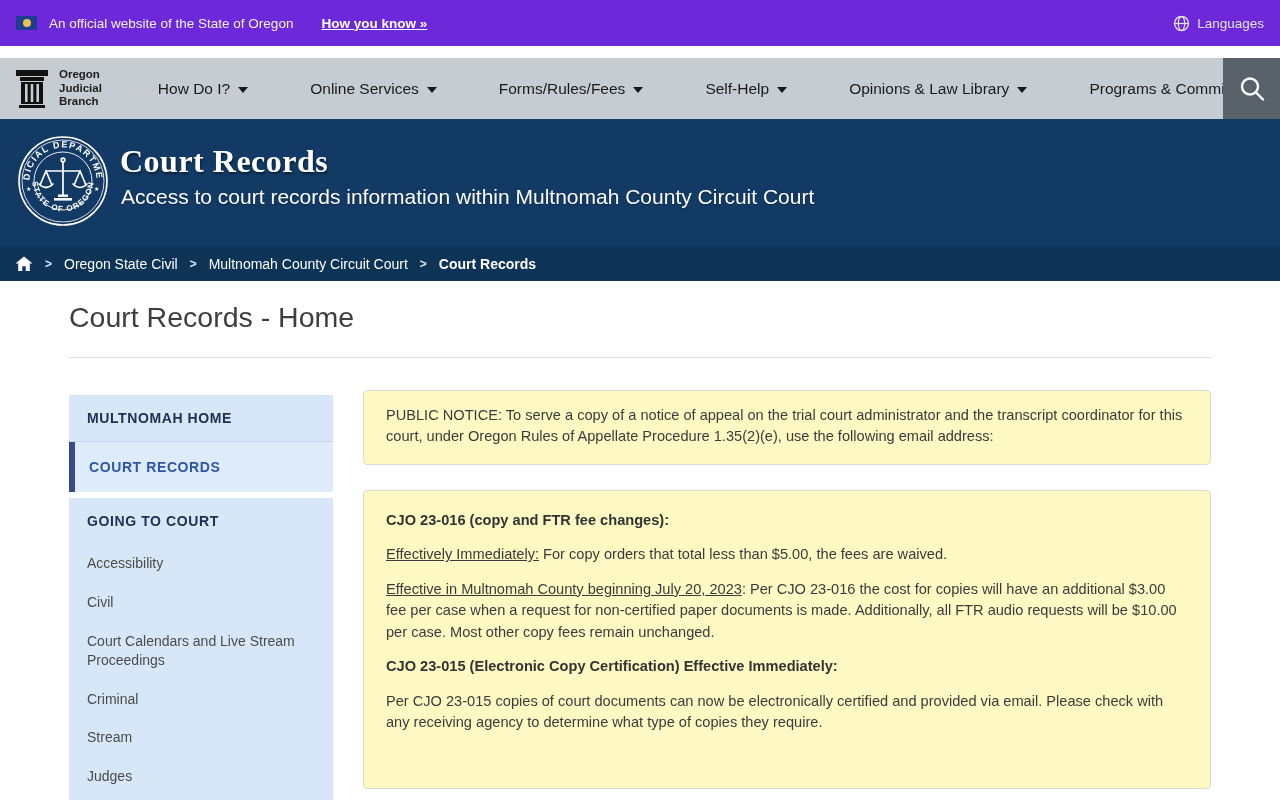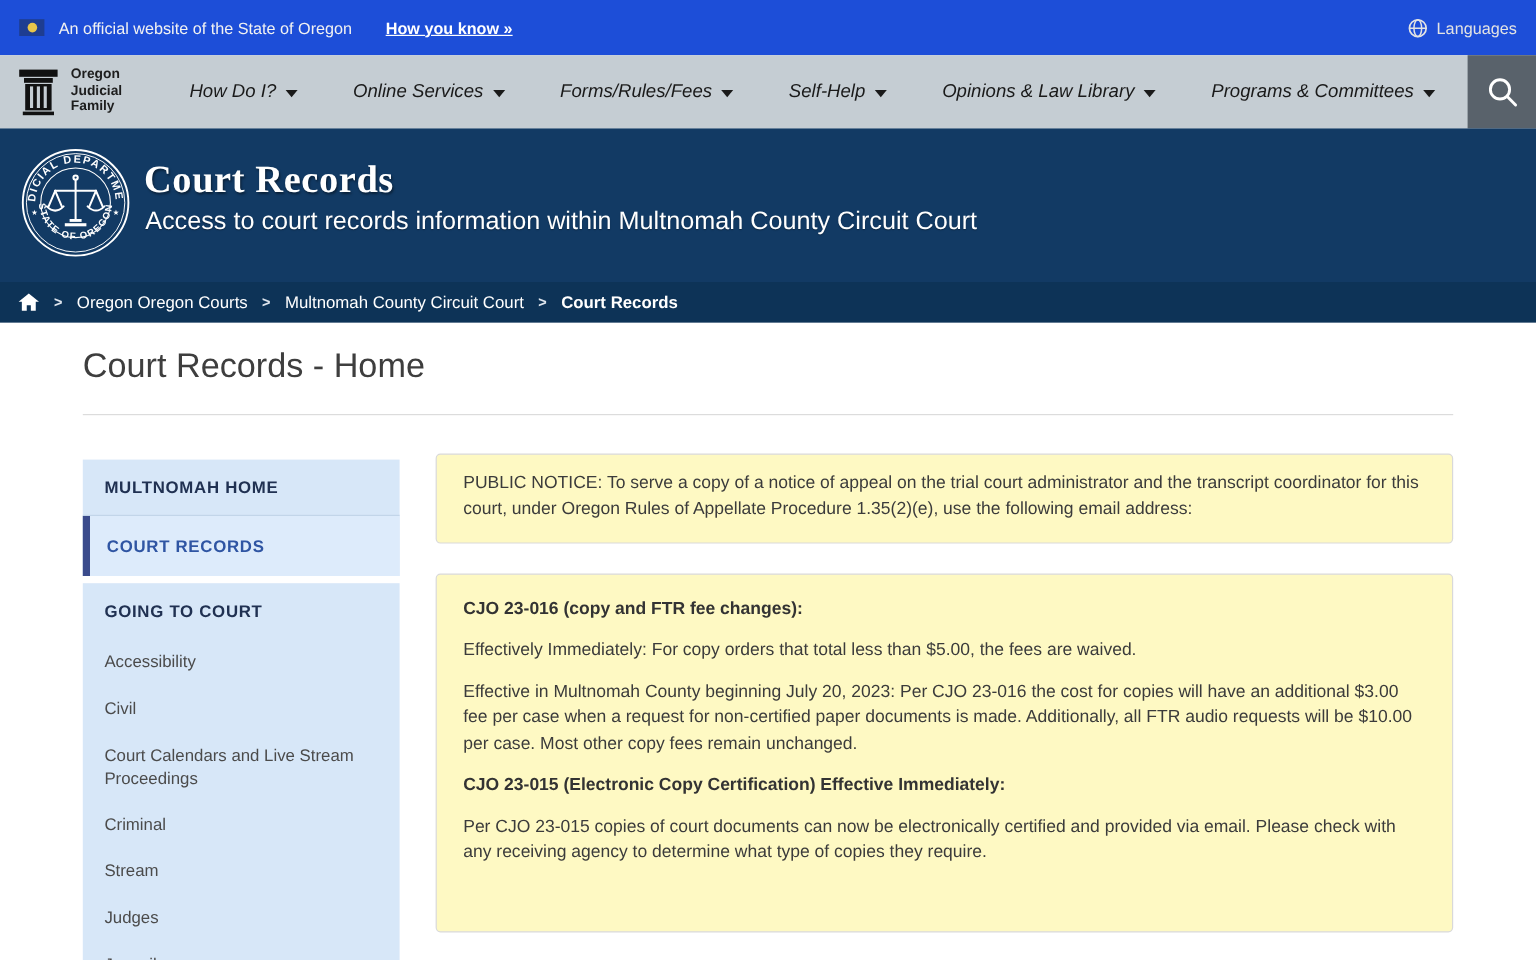--- a/index.html
+++ b/index.html
@@ -1,33 +1,33 @@
 <!DOCTYPE html>
 <html><head>
 <meta charset="utf-8">
 <style>
   * { margin:0; padding:0; box-sizing:border-box; }
   html,body { width:1280px; height:800px; }
   body { font-family:"Liberation Sans", sans-serif; background:#fff; }
   .page { position:relative; width:1280px; height:800px; overflow:hidden; background:#fff; }
 
   
-  .topbar { height:46px; background:#1d4ed8; display:flex; align-items:center; padding:0 16px; }
+  .topbar { height:46px; background:#6d28d9; display:flex; align-items:center; padding:0 16px; }
   .flag { width:21px; height:14px; background:#1e3d91; display:flex; align-items:center; justify-content:center; }
   .flag-dot { width:8px; height:8px; border-radius:50%; background:#e8c54a; }
   .topbar-text { color:#f2f2f2; font-size:13.5px; margin-left:12px; }
   .howknow { color:#ffffff; font-size:13.5px; font-weight:bold; text-decoration:underline; margin-left:28px; cursor:pointer; }
   .topbar-right { margin-left:auto; display:flex; align-items:center; gap:7px; cursor:pointer; }
   .topbar-right span { color:#e3e3e3; font-size:13.5px; }
 
   
-  .navbar { height:61px; background:#c5cdd3; display:flex; align-items:center; position:relative; }
+  .navbar { height:61px; background:#c5cdd3; display:flex; align-items:center; position:relative;margin-top:12px; }
   .logo { display:flex; align-items:center; gap:9px; margin-left:14px; cursor:pointer; }
   .logo-text { font-size:11.5px; font-weight:bold; color:#1d1d1d; line-height:1.2; }
-  .menu { display:flex; margin-left:56px; gap:46px; align-items:flex-end;font-style:italic; }
+  .menu { display:flex; margin-left:56px; gap:62px; align-items:flex-end; }
   .menu-item { display:flex; align-items:center; gap:8px; font-size:15.5px; color:#1a1a1a; cursor:pointer; white-space:nowrap; }
   .caret { width:0; height:0; border-left:5px solid transparent; border-right:5px solid transparent; border-top:6px solid #1a1a1a; margin-top:2px; }
   .search-btn { position:absolute; right:0; top:0; width:57px; height:61px; background:#59626b; display:flex; align-items:center; justify-content:center; cursor:pointer; }
 
   
   .hero { height:128px; background:#123a64; position:relative; color:#fff; }
   .seal { position:absolute; left:17px; top:16px; }
   .hero-title { position:absolute; left:120px; top:24px; font-family:"Liberation Serif", serif; font-weight:bold; font-size:32px; letter-spacing:.5px; text-shadow:1px 2px 2px rgba(0,0,0,.45); }
   .hero-sub { position:absolute; left:121px; top:66px; font-size:21px; text-shadow:0 1px 1px rgba(0,0,0,.35); }
 
@@ -53,21 +53,21 @@
   .side-item { padding:10px 18px; color:#4b4b4b; cursor:pointer; line-height:1.35; }
 
   
   .content { position:absolute; left:363px; top:109px; width:848px; }
   .box { background:#fef9c3; border:1px solid #d9d9d9; border-radius:4px; padding:14px 22px 16px 22px; font-size:14.6px; color:#3b3b3b; line-height:1.47; }
   .box p { margin:0 0 13px 0; }
   .box p:last-child { margin-bottom:0; }
   .box1 { margin-bottom:25px; }
   .box2 { padding-top:19px; padding-bottom:55px; margin-bottom:9px; }
   .bold { font-weight:bold; color:#333; }
-  .uline { }
+  .uline { text-decoration:underline; }
   .link { color:#2c62b4; text-decoration:underline; cursor:pointer; }
 </style>
 </head>
 <body>
 
 <div class="page">
 
   <div class="topbar">
     <div class="flag">
         <div class="flag-dot"></div>
@@ -91,21 +91,21 @@
         <rect x="6" y="9" width="24" height="4" fill="#111"></rect>
         <rect x="7" y="14" width="22" height="22" fill="#111"></rect>
         <rect x="11" y="16" width="2.6" height="18" fill="#c5cdd3"></rect>
         <rect x="16.7" y="16" width="2.6" height="18" fill="#c5cdd3"></rect>
         <rect x="22.4" y="16" width="2.6" height="18" fill="#c5cdd3"></rect>
         <rect x="5" y="37" width="26" height="3" fill="#111"></rect>
       </svg>
       <div class="logo-text">
         <div>Oregon</div>
         <div>Judicial</div>
-        <div>Family</div>
+        <div>Branch</div>
       </div>
     </div>
     <div class="menu">
       <div class="menu-item">
           <span>How Do I?</span>
           <span class="caret"></span>
         </div>
       <div class="menu-item">
           <span>Online Services</span>
           <span class="caret"></span>
@@ -172,21 +172,21 @@
     <div class="hero-sub">Access to court records information within Multnomah County Circuit Court</div>
   </div>
 
   <div class="breadcrumb">
     <span class="home-ic">
       <svg width="18" height="16" viewBox="0 0 18 16">
         <path d="M9 0.5 L17.5 7.5 H14.8 V15 H10.7 V10.3 H7.3 V15 H3.2 V7.5 H0.5 Z" fill="#fff"></path>
       </svg>
     </span>
     <span class="crumb-sep">&gt;</span>
-    <span class="crumb">Oregon Oregon Courts</span>
+    <span class="crumb">Oregon State Civil</span>
     <span class="crumb-sep">&gt;</span>
     <span class="crumb">Multnomah County Circuit Court</span>
     <span class="crumb-sep">&gt;</span>
     <span class="crumb-current">Court Records</span>
   </div>
 
   <div class="main">
     <div class="page-h1">Court Records - Home</div>
     <div class="rule"></div>
 

